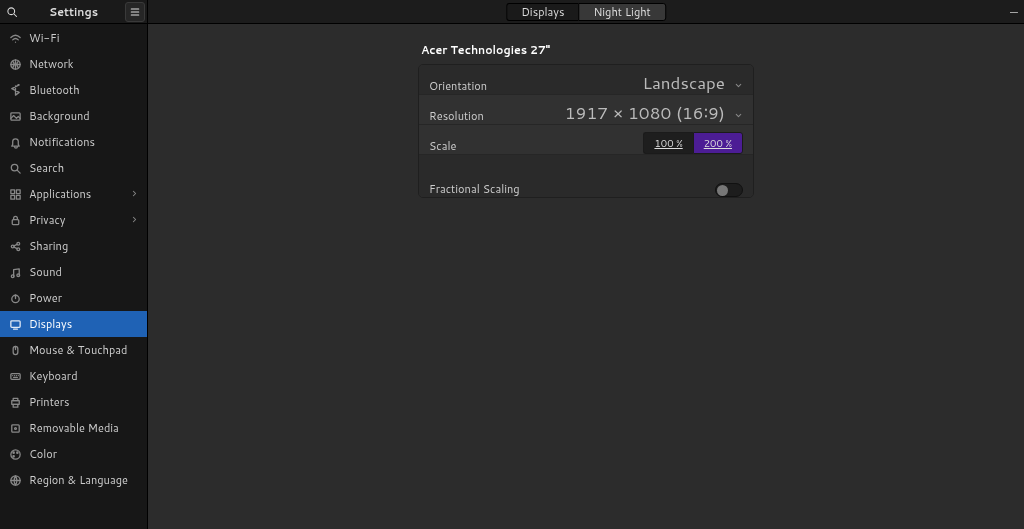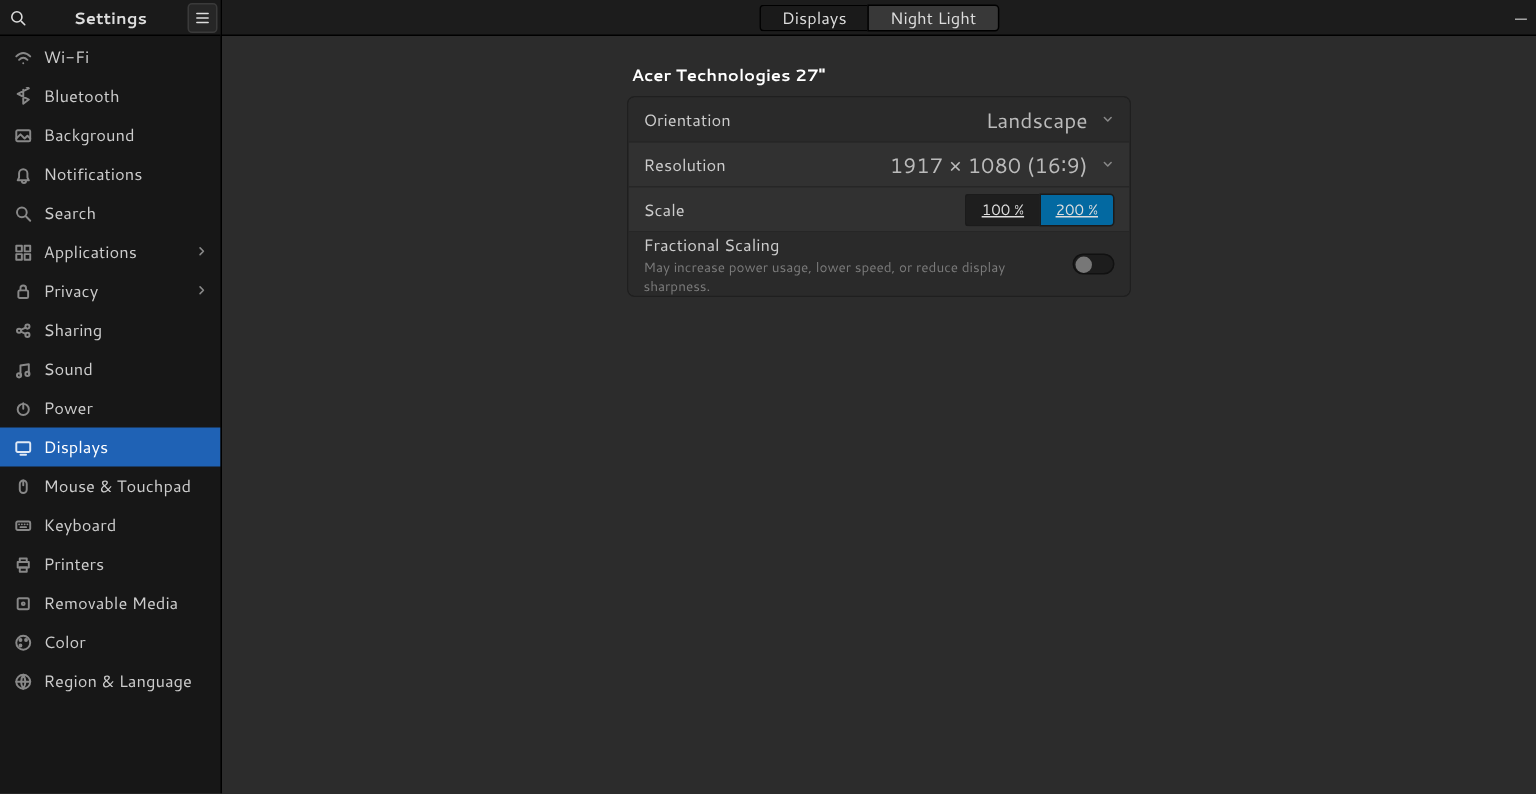--- a/index.html
+++ b/index.html
@@ -24,30 +24,30 @@
     .tab { height:18px; padding:0 14px; display:flex; align-items:center; font-size:11px; color:#ddd; background:#383838; border:1px solid #000; cursor:pointer; }
     .tab.active { background:#1a1a1a; }
     .tab:first-child { border-top-left-radius:3px; border-bottom-left-radius:3px; border-right:none;}
     .tab:last-child  { border-top-right-radius:3px; border-bottom-right-radius:3px; }
     .minimize { margin-left:auto; margin-right:6px; color:#aaa; cursor:pointer; font-size:14px; line-height:1; }
     
     .content { flex:1; display:flex; justify-content:center; padding-top:18px; }
     .panel { width:336px; }
     .panel-title { font-size:11px; font-weight:700; color:#fff; margin-bottom:6px; padding-left:3px; }
     .group { background:#313131; border-radius:5px; overflow:hidden; border:1px solid #1f1f1f;}
-    .row { display:flex; align-items:center; padding:0 10px; height:30px; border-bottom:1px solid #262626; font-size:11px; position:relative;}
+    .row { display:flex; align-items:flex-end; padding:0 10px; height:30px; border-bottom:1px solid #262626; font-size:11px; position:relative;}
     .row:last-child { border-bottom:none; }
     .row.dark { background:#2a2a2a; }
     .row.last { height:42px; }
     .row-label { color:#ccc; }
     .row-sub { font-size:9px; color:#7a7a7a; }
-    .row-value { margin-left:auto; color:#bbb; font-size:14px; }
+    .row-value { margin-left:auto; color:#bbb; font-size:17px; }
     .chevd { margin-left:8px; color:#888; width:10px; text-align:center; }
     .seg { margin-left:auto; display:flex;text-decoration:underline; }
-    .seg button { height:22px; padding:0 10px; font-size:10px; background:#0369a1; border:1px solid #1b1b1b; color:#ddd; cursor:pointer; }
+    .seg button { height:22px; padding:0 10px; font-size:10px; background:#4c1d95; border:1px solid #1b1b1b; color:#ddd; cursor:pointer; }
     .seg button.active { background:#1e1e1e; }
     .seg button:first-child { border-top-left-radius:3px; border-bottom-left-radius:3px; border-right:none;}
     .seg button:last-child  { border-top-right-radius:3px;  border-bottom-right-radius:3px; }
     .toggle { margin-left:auto; width:28px; height:14px; border-radius:8px; background:#1d1d1d; position:relative; border:1px solid #111;}
     .knob { position:absolute; left:1px; top:1px; width:11px; height:11px; background:#777; border-radius:50%; }
     
     svg { stroke:currentColor; fill:none; stroke-width:1.4; stroke-linecap:round; stroke-linejoin:round; }
   </style>
 </head>
 <body>
@@ -76,20 +76,29 @@
           <span class="icon">
             <svg width="13" height="13" viewBox="0 0 14 14">
               <path d="M2 6 Q7 1 12 6 M4 8.5 Q7 5.5 10 8.5 M7 11 L7 11"></path>
             </svg>
           </span>
           <span>Wi-Fi</span>
         </div>
         <div class="nav-item">
           <span class="icon">
             <svg width="13" height="13" viewBox="0 0 14 14">
+              <circle cx="7" cy="7" r="5"></circle>
+              <path d="M2 7h10M7 2v10M4 3.5q3 3 0 7M10 3.5q-3 3 0 7"></path>
+            </svg>
+          </span>
+          <span>Network</span>
+        </div>
+        <div class="nav-item">
+          <span class="icon">
+            <svg width="13" height="13" viewBox="0 0 14 14">
               <path d="M7 2v10l4-3-8-4 8-4-4-3"></path>
             </svg>
           </span>
           <span>Bluetooth</span>
         </div>
         <div class="nav-item">
           <span class="icon">
             <svg width="13" height="13" viewBox="0 0 14 14">
               <rect x="2" y="3" width="10" height="8" rx="1"></rect>
               <path d="M2 9l3-3 3 3 2-2 2 2"></path>
@@ -275,21 +284,20 @@
             <span class="row-label">Scale</span>
             <div class="seg">
               <button class="active">100 %</button>
               <button>200 %</button>
             </div>
           </div>
 
           <div class="row dark last">
             <div>
               <div class="row-label">Fractional Scaling</div>
-              <div class="row-sub">May increase power usage, lower speed, or reduce display sharpness.</div>
             </div>
             <div class="toggle">
               <div class="knob"></div>
             </div>
           </div>
 
         </div>
       </div>
     </div>
   </div>

